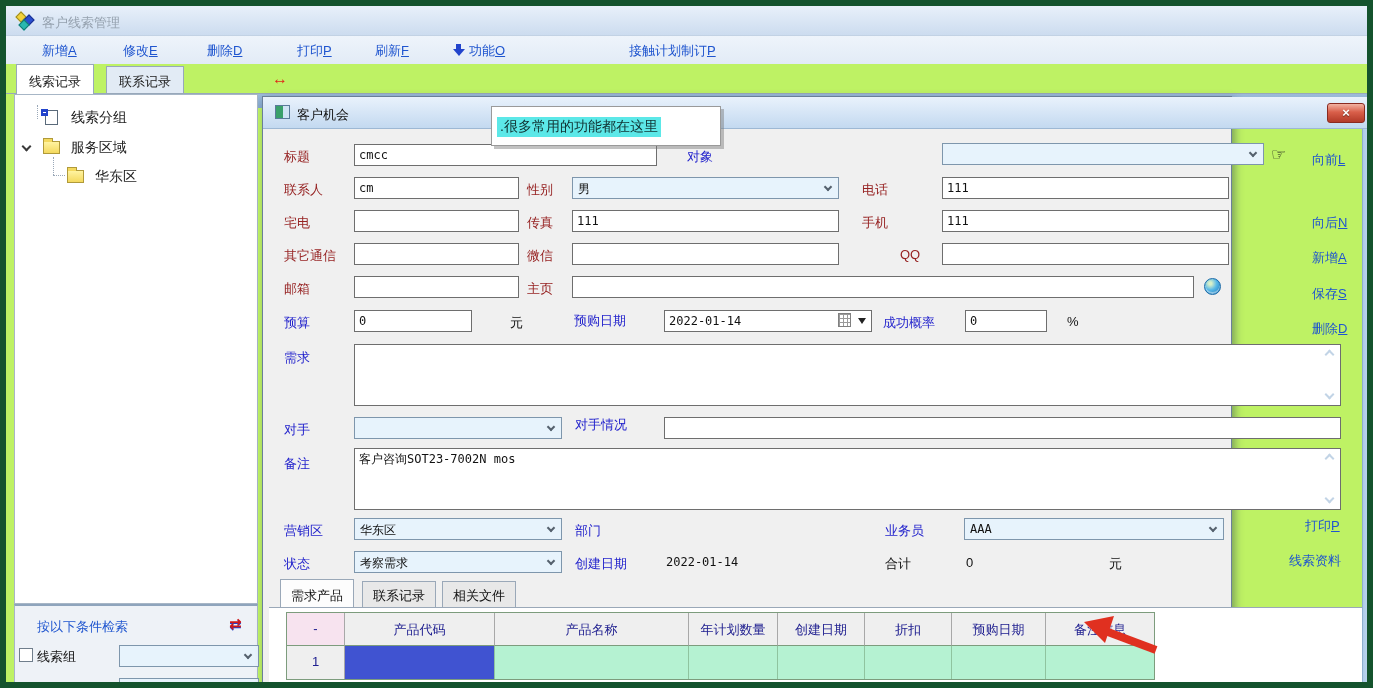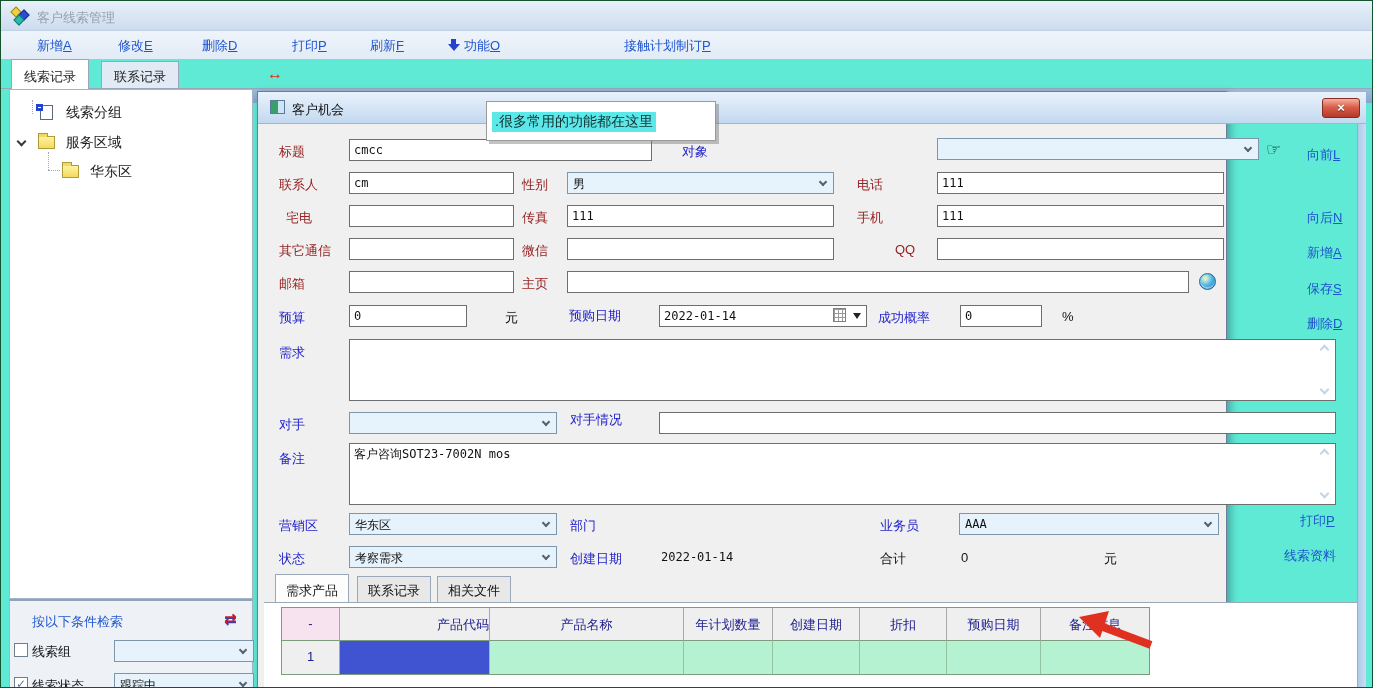--- a/index.html
+++ b/index.html
@@ -1,18 +1,18 @@
 <!DOCTYPE html>
 <html><head>
 <meta charset="utf-8">
 <style>
   * { margin:0; padding:0; box-sizing:border-box; }
   html,body { width:1373px; height:688px; overflow:hidden; }
   body { font-family:"Liberation Sans","DejaVu Sans",sans-serif; background:#fff; }
-  #screen { position:relative; width:1373px; height:688px; background:#5eead4; overflow:hidden; border:1px solid #14532d;text-decoration:underline; }
+  #screen { position:relative; width:1373px; height:688px; background:#bef264; overflow:hidden; border:6px solid #14532d;text-decoration:underline; }
   .abs { position:absolute; }
   .t13 { font-size:13px; color:#111; }
   
   #titlebar { left:0; top:0; width:1373px; height:30px; background:linear-gradient(#e8f0fa,#ccdcef); border-bottom:1px solid #c2d2e4; }
   #titlebar .wtitle { position:absolute; left:36px; top:8px; font-size:13px; color:#95a1ae; }
   .diamond { position:absolute; width:8px; height:8px; transform:rotate(45deg); }
   #toolbar { left:0; top:30px; width:1373px; height:28px; background:linear-gradient(#eef4fb,#e2ebf6); }
   .tlink { position:absolute; top:6px; font-size:13px; color:#1f55cf; cursor:pointer; white-space:nowrap; }
   .tlink u { text-decoration:underline; }
   .dnarrow { display:inline-block; position:relative; width:12px; height:13px; vertical-align:-2px; margin-right:4px; }
@@ -159,21 +159,21 @@
     <span class="rlink" style="left:1049px;top:54px;"><span>向前</span><u>L</u></span>
 
     <span class="lred" style="left:21px;top:84px;">联系人</span>
     <input class="inp" style="left: 91px; top: 80px; width: 165px;" value="cm">
     <span class="lred" style="left:264px;top:84px;">性别</span>
     <div class="combo" style="left:309px;top:80px;width:267px;"><span>男</span><span class="arr"></span></div>
     <span class="lred" style="left:599px;top:84px;">电话</span>
     <input class="inp" style="left: 679px; top: 80px; width: 287px;" value="111">
     <span class="rlink" style="left:1049px;top:117px;"><span>向后</span><u>N</u></span>
 
-    <span class="lred" style="left:21px;top:117px;margin-left:7px;">宅电</span>
+    <span class="lred" style="left:21px;top:117px;">宅电</span>
     <input class="inp" style="left: 91px; top: 113px; width: 165px;" value="">
     <span class="lred" style="left:264px;top:117px;">传真</span>
     <input class="inp" style="left: 309px; top: 113px; width: 267px;" value="111">
     <span class="lred" style="left:599px;top:117px;">手机</span>
     <input class="inp" style="left: 679px; top: 113px; width: 287px;" value="111">
 
     <span class="lred" style="left:21px;top:150px;">其它通信</span>
     <input class="inp" style="left: 91px; top: 146px; width: 165px;" value="">
     <span class="lred" style="left:264px;top:150px;">微信</span>
     <input class="inp" style="left: 309px; top: 146px; width: 267px;" value="">
@@ -234,21 +234,21 @@
     <span class="lblk" style="left:846px;top:458px;">元</span>
     <span class="rlink" style="left:1026px;top:455px;"><span>线索资料</span><u></u></span>
 
     <div class="btab active" style="left:17px;top:484px;"><span>需求产品</span></div>
     <div class="btab" style="left:99px;top:484px;"><span>联系记录</span></div>
     <div class="btab" style="left:179px;top:484px;"><span>相关文件</span></div>
 
     <div id="gridwrap">
       <div id="grid">
         <div class="gh" style="left:0;width:58px;background:#f7e3ef;">-</div>
-        <div class="gh" style="left:58px;width:150px;text-align:right;">产品代码</div>
+        <div class="gh" style="left:58px;width:150px;">产品代码</div>
         <div class="gh" style="left:208px;width:194px;">产品名称</div>
         <div class="gh" style="left:402px;width:89px;">年计划数量</div>
         <div class="gh" style="left:491px;width:87px;">创建日期</div>
         <div class="gh" style="left:578px;width:87px;">折扣</div>
         <div class="gh" style="left:665px;width:94px;">预购日期</div>
         <div class="gh" style="left:759px;width:108px;border-right:none;">备注信息</div>
         <div class="gc" style="left:0;width:58px;background:#efefef;border-right:1px solid #a8a8a8;color:#202090;font-size:13px;text-align:center;padding-top:8px;">1</div>
         <div class="gc" style="left:58px;width:150px;background:#4053d1;"></div>
         <div class="gc" style="left:208px;width:194px;"></div>
         <div class="gc" style="left:402px;width:89px;"></div>

